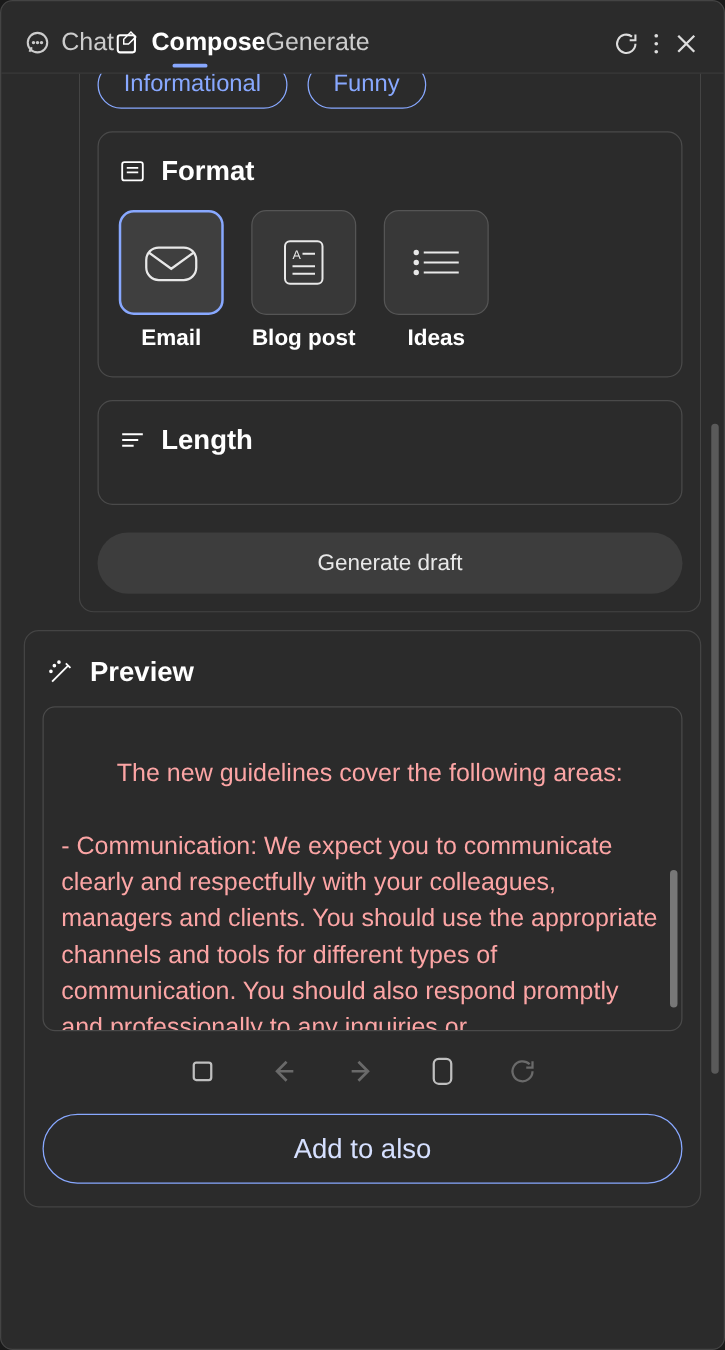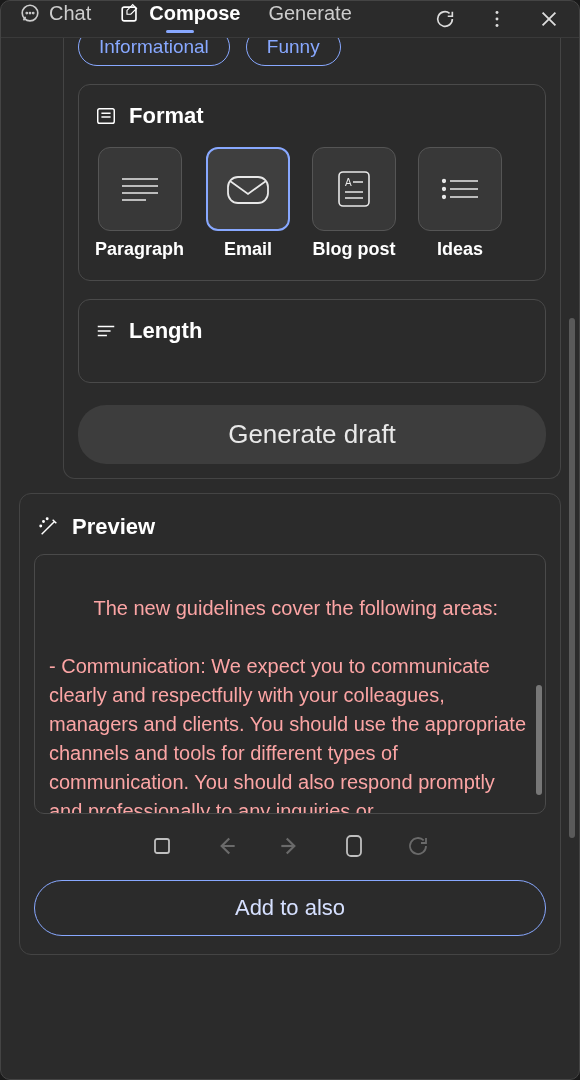--- a/index.html
+++ b/index.html
@@ -16,23 +16,22 @@
     height: 100%;
     background: #2b2b2b;
     border: 1px solid #444;
     border-radius: 10px;
     display: flex;
     flex-direction: column;
   }
   
   .header {
     display: flex;
-    align-items: flex-end;
-    padding: 1px 18px 6px 18px;
-    gap: 28px;
+    align-items: flex-start;
+    padding: 22px 18px 6px 18px;
     border-bottom: 1px solid #3a3a3a;
   }
   .tab {
     display: flex;
     align-items: center;
     gap: 8px;
     font-size: 20px;
     color: #ccc;
     cursor: pointer;
     padding-bottom: 6px;
@@ -133,21 +132,21 @@
   
   .length-row { display: flex; gap: 16px; }
   
   .gen-btn {
     margin-top: 4px;
     width: 100%;
     background: #3d3d3d;
     border: none;
     border-radius: 28px;
     padding: 14px 0;
-    font-size: 26px;
+    font-size: 18px;
     color: #e8e8e8;
     cursor: pointer;
   }
   
   .preview-card {
     border: 1px solid #444;
     border-radius: 12px;
     padding: 14px 14px 18px 14px;
     margin-top: 6px;
     flex: 1;
@@ -274,31 +273,20 @@
           <span class="ticon">
             <svg width="22" height="22" viewBox="0 0 24 24" fill="none" stroke="currentColor" stroke-width="1.6">
                 <rect x="3" y="4" width="18" height="16" rx="2"></rect>
                 <line x1="7" y1="9" x2="17" y2="9"></line>
                 <line x1="7" y1="13" x2="17" y2="13"></line>
               </svg>
           </span>
           <span>Format</span>
         </div>
         <div class="format-row">
-          <div class="format-item">
-            <div class="format-tile">
-              <svg width="48" height="40" viewBox="0 0 48 40" stroke="#e8e8e8" stroke-width="1.5">
-                  <line x1="6" y1="10" x2="42" y2="10"></line>
-                  <line x1="6" y1="17" x2="42" y2="17"></line>
-                  <line x1="6" y1="24" x2="42" y2="24"></line>
-                  <line x1="6" y1="31" x2="30" y2="31"></line>
-                </svg>
-            </div>
-            <span class="format-label">Paragraph</span>
-          </div>
           <div class="format-item">
             <div class="format-tile selected">
               <svg width="52" height="40" viewBox="0 0 52 40" fill="none" stroke="#e8e8e8" stroke-width="1.8">
                   <rect x="6" y="8" width="40" height="26" rx="10"></rect>
                   <path d="M8 12l18 13 18-13"></path>
                 </svg>
             </div>
             <span class="format-label">Email</span>
           </div>
           <div class="format-item">

